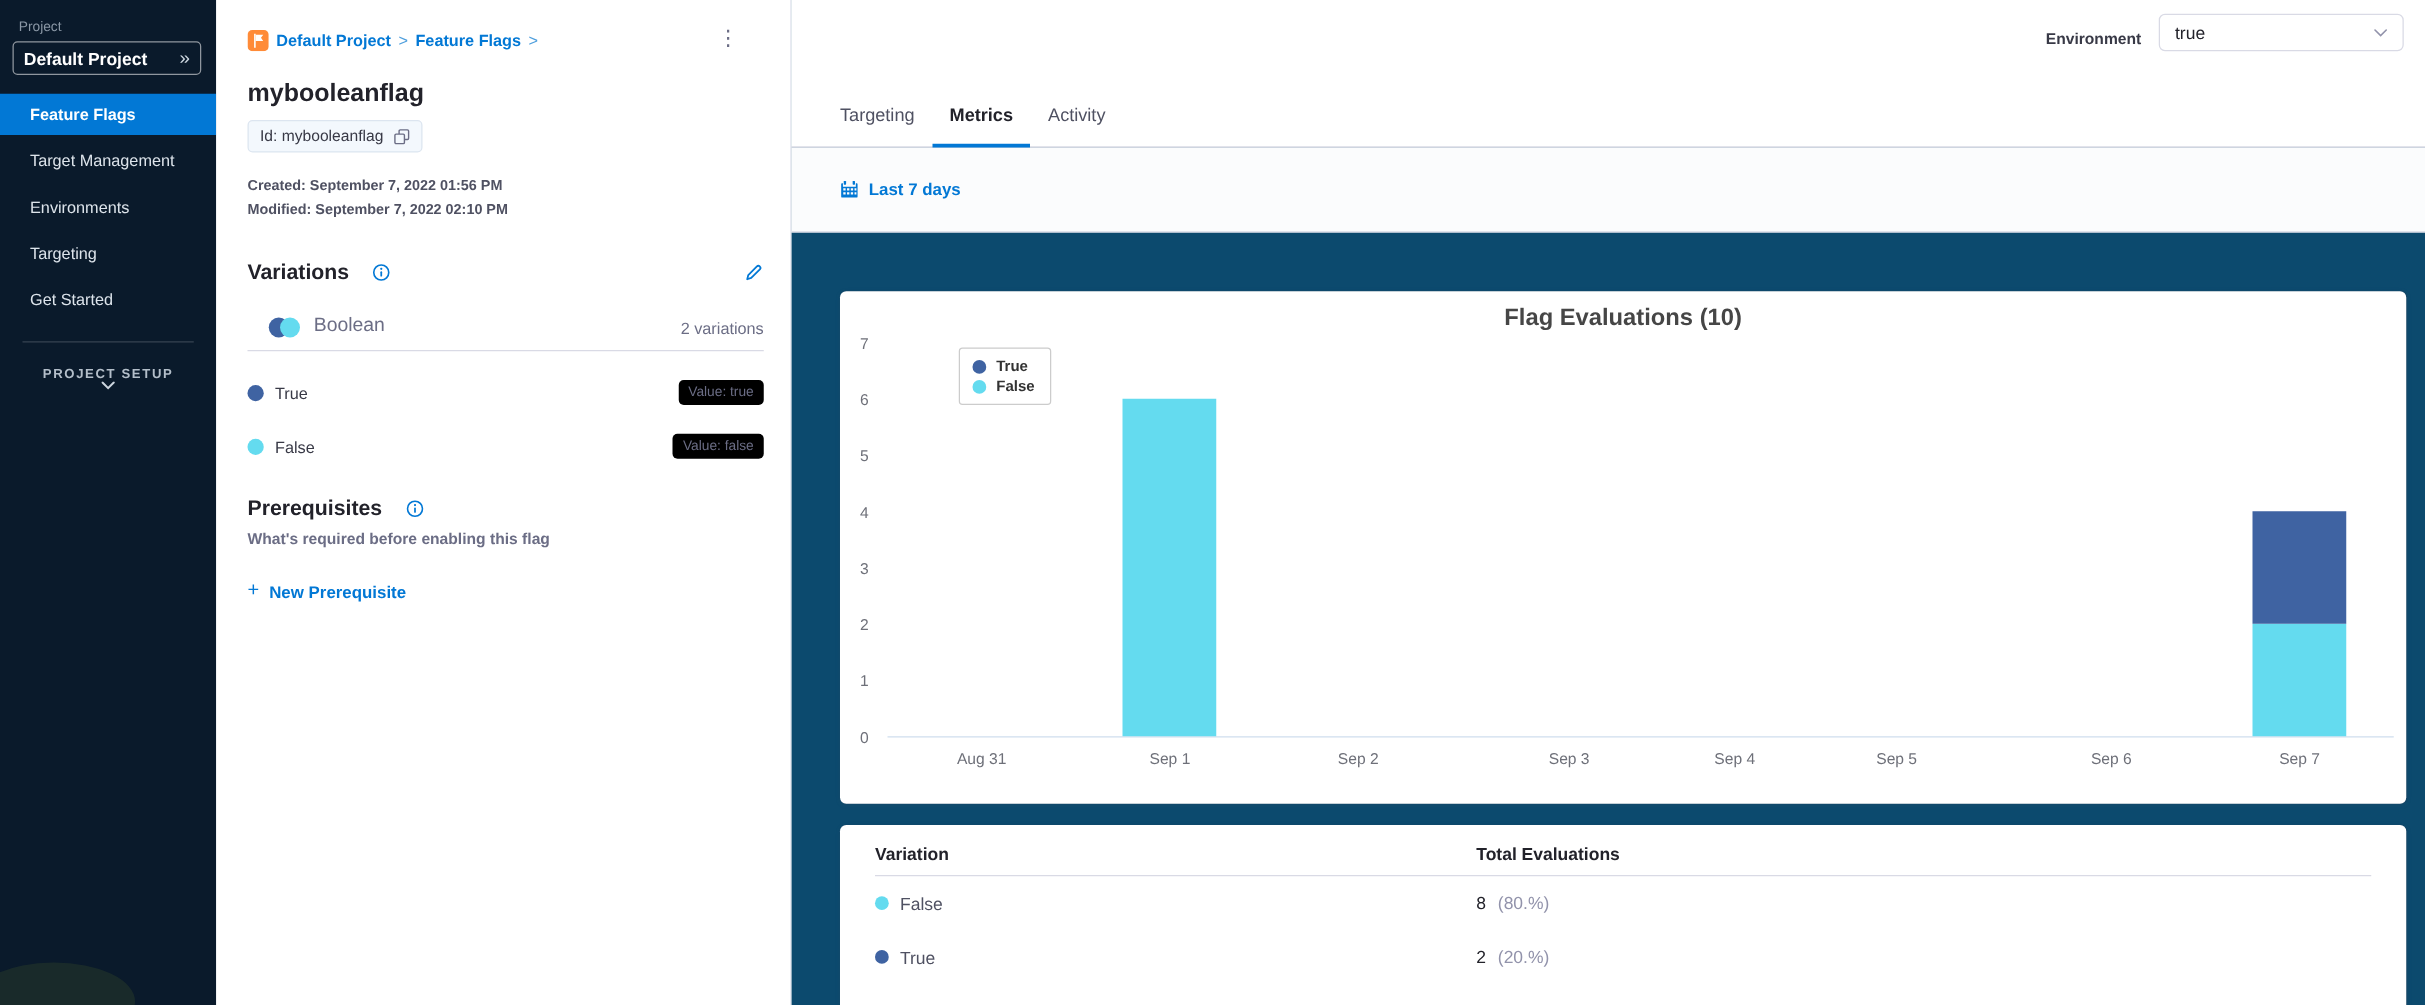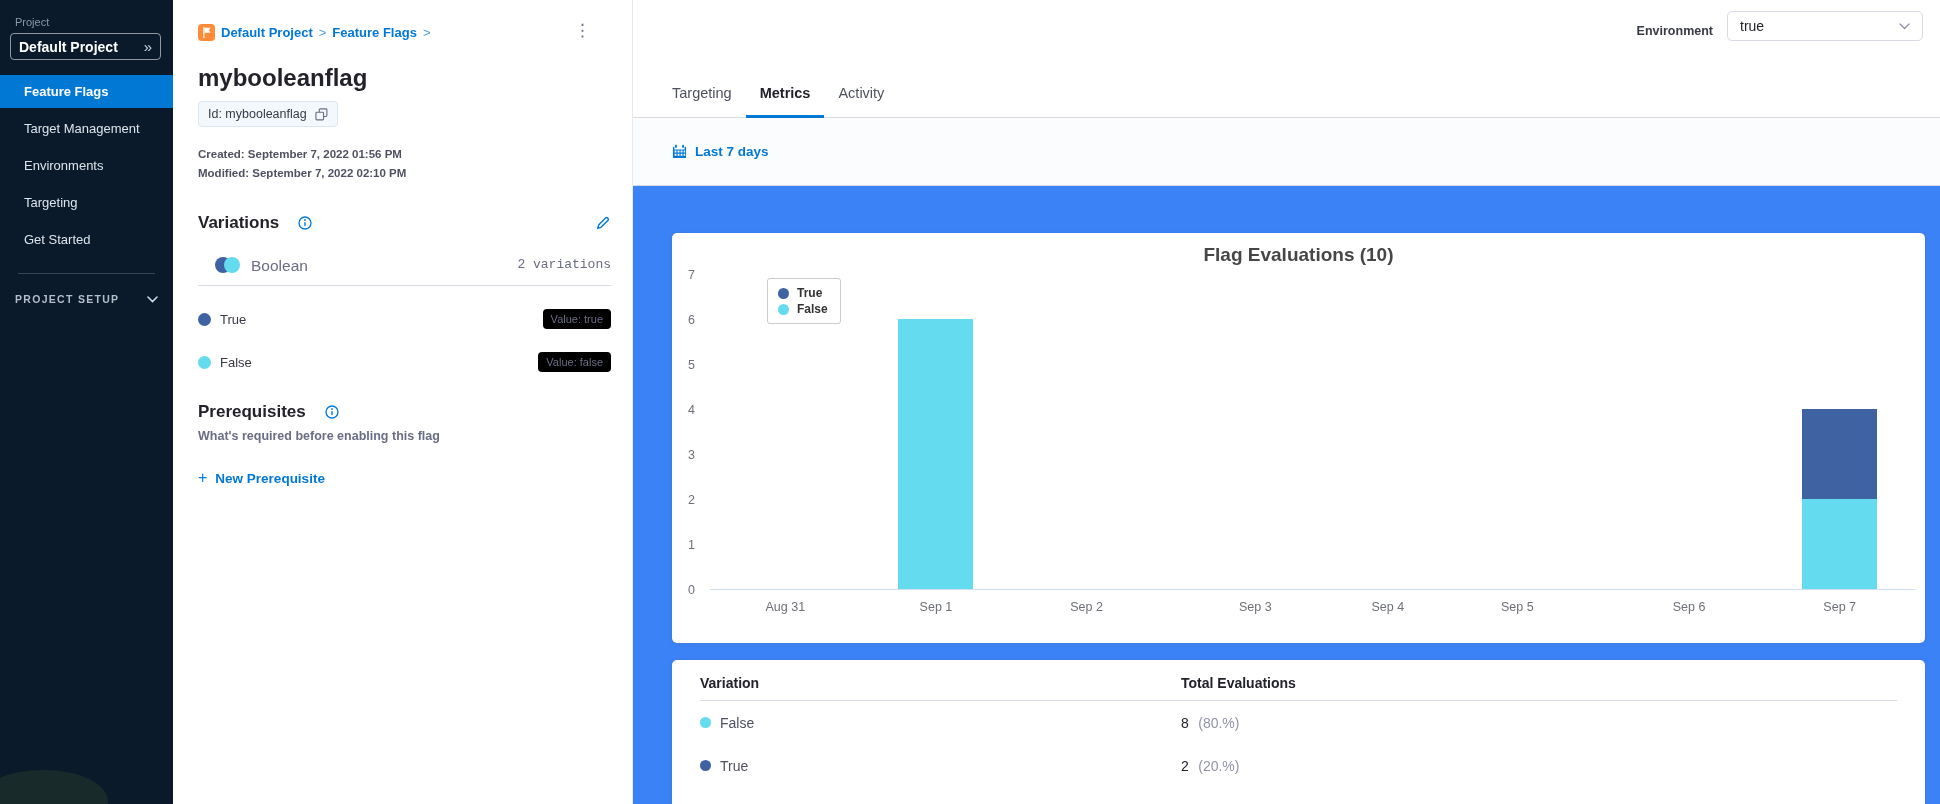--- a/index.html
+++ b/index.html
@@ -13,63 +13,63 @@
   .proj-box { margin:0 12px 0 10px; height:27px; border:1px solid rgba(255,255,255,.55);
               border-radius:4px; display:flex; align-items:center; padding:0 8px;
               font-size:14px; font-weight:700; color:#fff; cursor:pointer; }
   .dbl-chev { margin-left:auto; font-size:15px; color:#cdd7e0; font-weight:400; }
   .side-nav { margin-top:15px; }
   .nav-item { height:33px; line-height:33px; padding-left:24px; font-size:13px;
               color:#dde4eb; cursor:pointer; margin-bottom:4px; white-space:nowrap; }
   .nav-item.active { background:#0278d5; color:#fff; font-weight:600; }
   .side-divider { height:1px; background:rgba(255,255,255,.18); margin:17px 18px 0; }
   .proj-setup { margin:19px 15px 0; display:flex; justify-content:space-between; align-items:center;
-                font-size:10.5px; letter-spacing:1.3px; color:#b3bec9; font-weight:600; cursor:pointer; }
+                font-size:10.5px; letter-spacing:1.3px; color:#b3bec9; font-weight:600; cursor:pointer;flex-direction:column; }
   .corner-blob { position:absolute; bottom:-28px; left:-22px; width:130px; height:62px;
                  border-radius:50%; background:#263829; opacity:.55; }
 
   
   .detail { width:460px; flex-shrink:0; background:#fff; border-right:1px solid #e8eaf2;
             padding:0 21px 0 25px; position:relative; }
   .breadcrumb { display:flex; align-items:center; gap:6px; margin-top:24px; font-size:13px; }
   .crumb-icon { width:17px; height:17px; flex-shrink:0; }
   .crumb-link { color:#0278d5; font-weight:600; cursor:pointer; text-decoration:none; }
   .crumb-sep { color:#4f9fdd; }
   .kebab { position:absolute; right:41px; top:22px; font-size:17px; color:#6b6d85;
            background:none; border:none; cursor:pointer; line-height:1; }
-  .flag-title { margin-top:23px; font-size:24px; font-weight:700; color:#22222a; }
+  .flag-title { margin-top:23px; font-size:20px; font-weight:700; color:#22222a; }
   .id-chip { display:inline-flex; align-items:center; gap:8px; margin-top:9px;
              background:#f3f8fd; border:1px solid #dce5f0; border-radius:4px;
              padding:5px 9px; font-size:12.5px; color:#383946; }
   .copy-btn { background:none; border:none; cursor:pointer; display:flex; align-items:center; }
   .meta { margin-top:18px; }
   .meta-line { font-size:11.5px; font-weight:700; color:#4f5162; line-height:19px; }
   .sec-head { margin-top:30px; display:flex; align-items:center; gap:19px; }
   .sec-head h2 { font-size:17px; font-weight:700; color:#22222a; }
   .info-btn { background:none; border:none; cursor:pointer; display:flex; align-items:center; }
   .edit-btn { margin-left:auto; background:none; border:none; cursor:pointer; display:flex; align-items:center; }
-  .bool-row { display:flex; align-items:flex-start; margin-top:24px;padding-left:17px; }
+  .bool-row { display:flex; align-items:flex-end; margin-top:24px;padding-left:17px; }
   .circ { width:16px; height:16px; border-radius:50%; }
   .circ.c2 { margin-left:-7px; }
   .bool-label { margin-left:11px; font-size:15.5px; color:#6b6d85; }
-  .var-count { margin-left:auto; font-size:13px; color:#6b6d85;font-family:Liberation Mono, monospace; }
+  .var-count { margin-left:auto; font-size:13px; color:#6b6d85; }
   .h-divider { height:1px; background:#d9dae5; margin-top:10px; }
   .var-row { display:flex; align-items:center; margin-top:23px; }
   .var-dot { width:13px; height:13px; border-radius:50%; flex-shrink:0; }
   .var-name { margin-left:9px; font-size:13px; color:#383946; }
   .value-chip { margin-left:auto; background:#000000; border-radius:4px; padding:4px 8px;
                 font-size:11px; color:#6b6d85; }
   .prereq-desc { margin-top:7px; font-size:12.5px; font-weight:600; color:#6b6d85; }
   .new-prereq { margin-top:27px; display:flex; align-items:center; gap:8px; background:none; border:none;
                 color:#0278d5; font-size:13.5px; font-weight:600; cursor:pointer;
                 font-family:"Liberation Sans", sans-serif; }
   .plus-glyph { font-size:16px; font-weight:400; line-height:1; }
 
   
-  .main { flex:1; min-width:0; display:flex; flex-direction:column; background:#3b82f6; }
+  .main { flex:1; min-width:0; display:flex; flex-direction:column; background:#0c4a6e; }
   .main-header { position:relative; height:118px; background:#fff; border-bottom:1px solid #d9dae5; flex-shrink:0; }
   .env-wrap { position:absolute; top:11px; right:17px; display:flex; align-items:center; gap:14px; }
   .env-label { font-size:12.5px; font-weight:600; color:#383946; margin-top:10px; }
   .select { display:flex; align-items:center; justify-content:space-between; width:196px; height:30px;
             border:1px solid #d9dae5; border-radius:5px; padding:0 12px; font-size:14px; color:#22222a;
             background:#fff; cursor:pointer; }
   .tabs { position:absolute; left:25px; bottom:-1px; display:flex; }
   .tab { padding:0 14px; height:41px; line-height:33px; font-size:14.5px; color:#4f5162;
          border-bottom:3px solid transparent; cursor:pointer; }
   .tab.active { color:#22222a; font-weight:700; border-bottom-color:#0278d5; }

